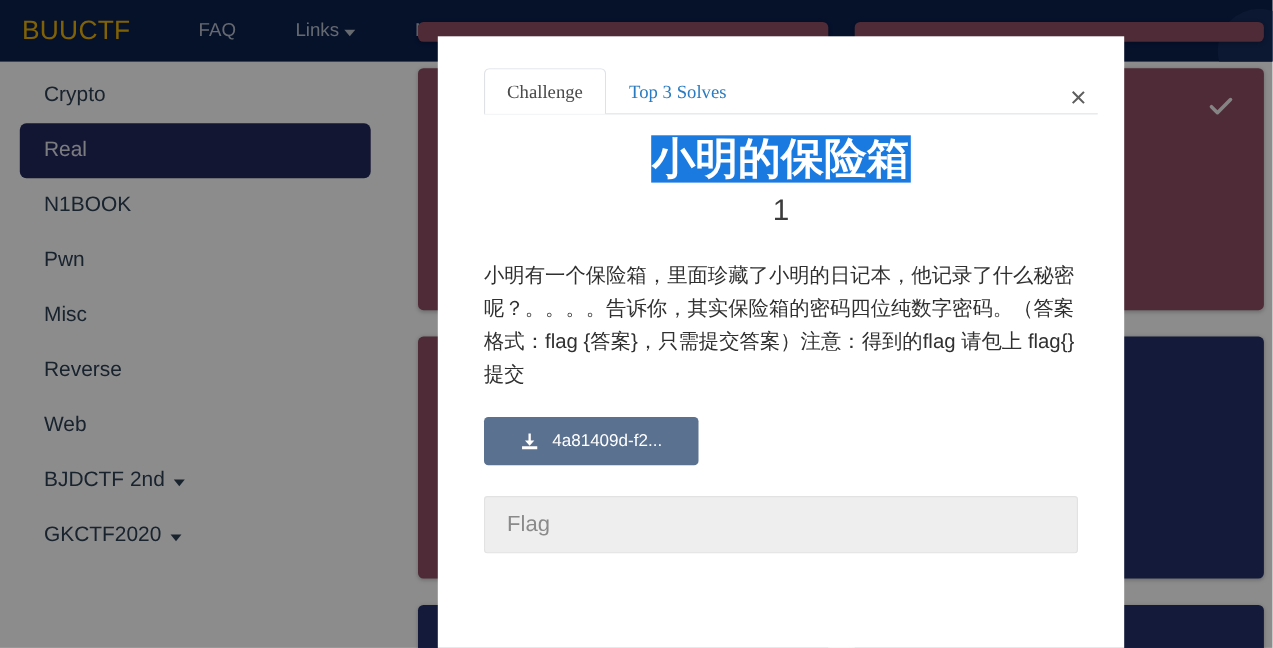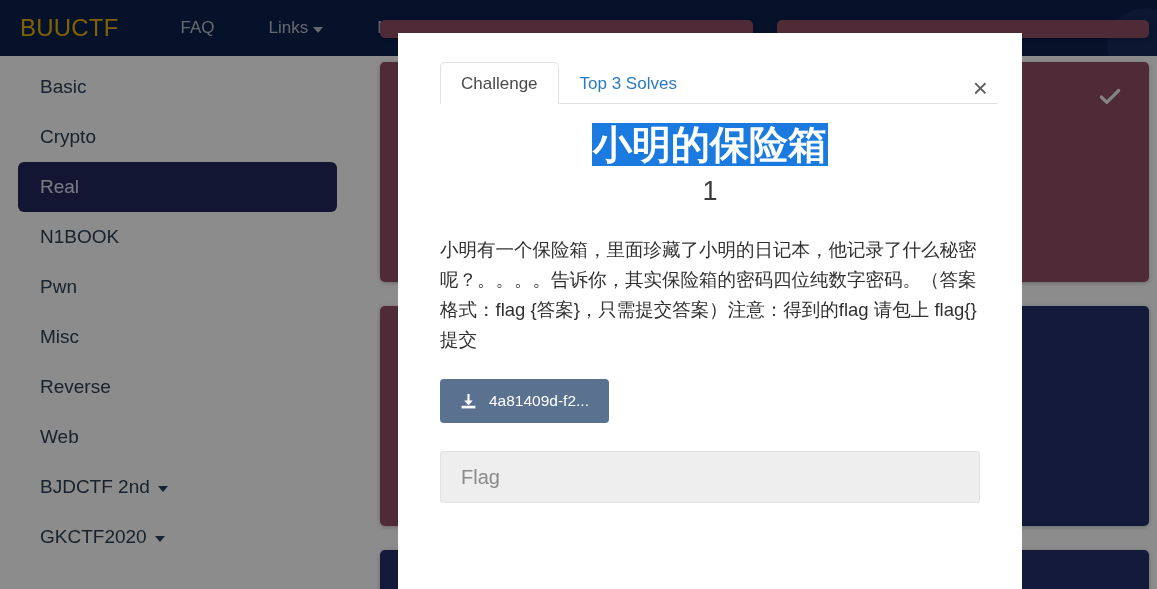--- a/index.html
+++ b/index.html
@@ -83,21 +83,21 @@
   
   .modal {
     position: absolute; left: 398px; top: 33px; width: 624px; height: 556px;
     background: #ffffff; overflow: hidden;
   }
   .modal-head { position: relative; padding: 28px 24px 0 42px; }
   .tabs { display: flex; align-items: flex-end; border-bottom: 1px solid #dee2e6; }
   .tab {
     font-size: 17px; padding: 12px 20px 11px 20px; line-height: 1;
     border: 1px solid transparent; border-radius: 5px 5px 0 0;
-    position: relative; bottom: -1px; white-space: nowrap;
+    position: relative; bottom: -1px; white-space: nowrap; font-family: Liberation Serif, serif;
   }
   .tab.active { color: #4a4a4a; background: #fff; border-color: #dee2e6 #dee2e6 #fff; }
   .tab.inactive { color: #2a7bbf; }
   .close-btn {
     position: absolute; right: 34px; top: 42px;
     font-size: 26px; line-height: 1; color: #5e5e5e;
     background: none; border: none; padding: 0; cursor: pointer;
     font-family: "Liberation Sans", sans-serif;
   }
 
@@ -114,21 +114,21 @@
   .chal-desc {
     margin: 28px 0 0 0; font-size: 18.5px; line-height: 30px;
     color: #303030; text-align: left; word-break: break-word;
   }
 
   .dl-row { margin-top: 24px; }
   .dl-btn {
     display: inline-flex; align-items: center; gap: 12px;
     background: #5b7190; color: #ffffff;
     border: none; border-radius: 4px;
-    padding: 13px 20px; font-size: 15.5px; cursor: pointer;
+    padding: 13px 33px; font-size: 15.5px; cursor: pointer;
     font-family: "Liberation Sans", sans-serif;
   }
   .dl-btn svg { width: 17px; height: 17px; fill: #ffffff; flex: none; }
 
   .submit-row { margin-top: 28px; display: flex; align-items: stretch; gap: 28px; }
   .flag-input {
     flex: 1; background: #eeeeee; border: 1px solid #e2e2e2; border-radius: 3px;
     height: 52px; font-size: 20px; color: #444; padding: 0 20px;
     box-sizing: border-box; font-family: "Liberation Sans", sans-serif;
   }
@@ -171,23 +171,20 @@
           <span>Challenges</span>
           <i class="caret"></i>
         </span>
       </div>
       <div class="nav-orb"></div>
     </div>
 
     <div class="content">
 
       <div class="sidebar">
-        <div class="side-item">
-          <span>Basic</span>
-        </div>
         <div class="side-item">
           <span>Crypto</span>
         </div>
         <div class="side-item active">
           <span>Real</span>
         </div>
         <div class="side-item">
           <span>N1BOOK</span>
         </div>
         <div class="side-item">

